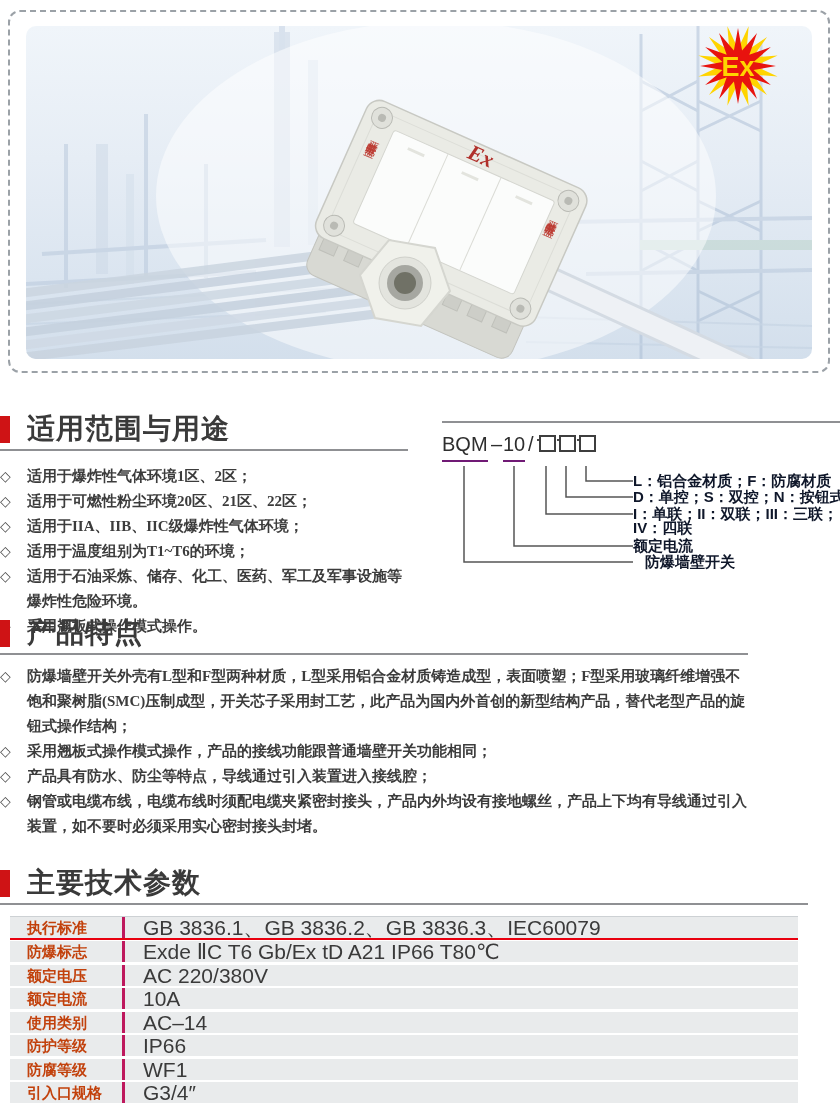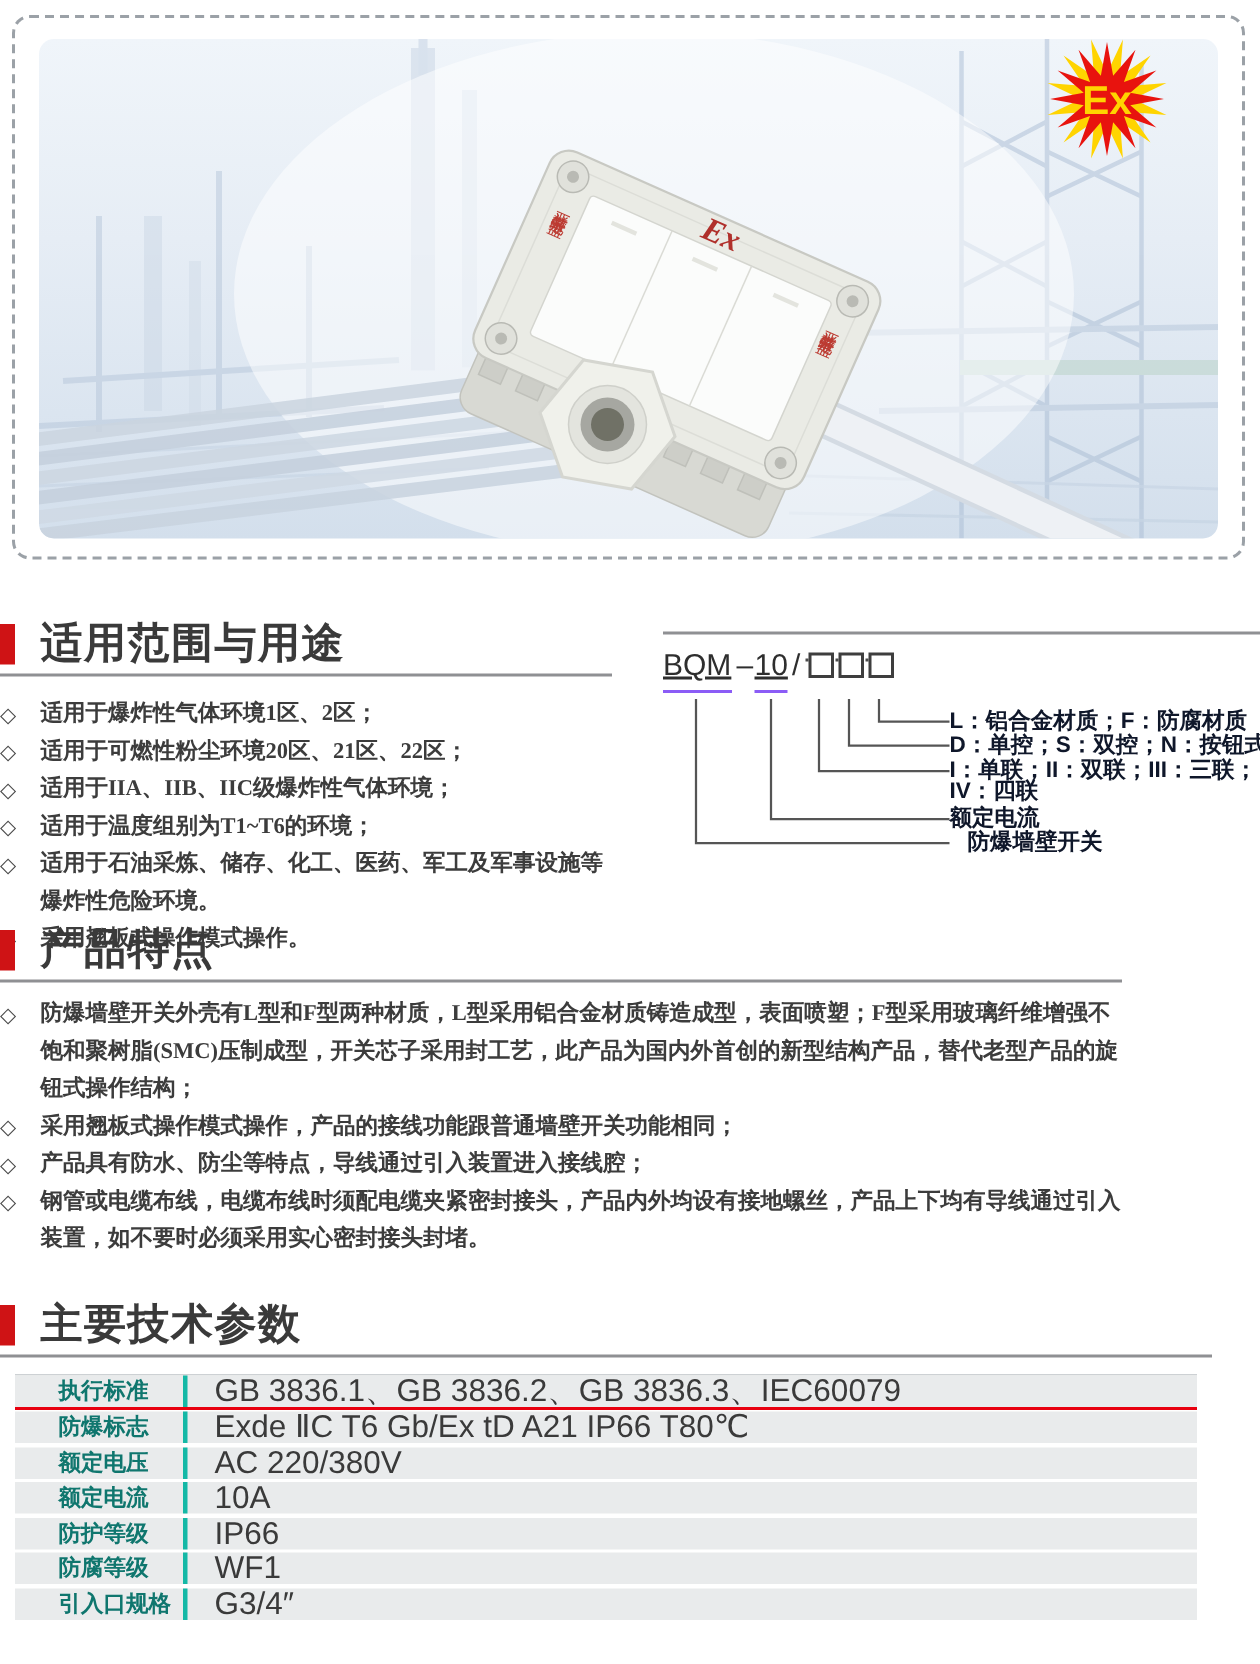--- a/index.html
+++ b/index.html
@@ -25,39 +25,39 @@
   .u-list{margin-top:13px;}
   .u-item{display:flex;font-size:15px;line-height:25px;color:#3c3c3c;font-weight:600;}
   .diam{flex:0 0 27px;color:#4a4a4a;font-size:14px;}
   .u-text{flex:1;font-family:Liberation Serif, serif;}
 
   
   .col-model{position:absolute;left:442px;top:415px;width:398px;}
   .m-diagram{position:relative;height:150px;margin-top:10px;}
   .m-code{position:relative;height:33px;font-size:20px;font-weight:500;color:#2e2e2e;}
   .m-code span,.m-code .sq-u{position:absolute;top:0;}
-  .m-u{border-bottom:2px solid #8b5cf6;padding-bottom:4px;text-decoration:underline;}
+  .m-u{border-bottom:2px solid #701a75;padding-bottom:4px;}
   .sq-u{border-bottom:2px solid #4b4b4b;padding:0 2px 6px 2px;}
   .sq{display:block;width:13px;height:13px;border:2px solid #3e3e3e;background:#fff;margin-top:2px;}
   .m-lines{position:relative;height:115px;}
   .m-lines svg{position:absolute;left:0;top:0;}
   .m-label{position:absolute;left:191px;font-size:15px;font-weight:700;color:#0f172a;line-height:16px;white-space:nowrap;}
 
   
   .sec-features{position:absolute;left:0;top:619px;width:748px;}
   .f-list{margin-top:9px;}
   .f-item{display:flex;font-size:15px;line-height:25px;color:#3c3c3c;font-weight:600;}
 
   
   .sec-params{position:absolute;left:0;top:869px;width:808px;}
   .p-table{margin:11px 10px 0 10px;border-top:1px solid #cdd1d4;}
   .p-row{display:flex;height:21px;margin-bottom:2.5px;background:#e9ebec;}
   .p-row.first{border-bottom:2px solid #e8000f;margin-bottom:1px;}
-  .p-label{flex:0 0 115px;box-sizing:border-box;padding-left:29px;border-right:3px solid #14b8a6;
-           font-size:15px;font-weight:600;color:#0f766e;line-height:21px;}
+  .p-label{flex:0 0 115px;box-sizing:border-box;padding-left:17px;border-right:3px solid #be185d;
+           font-size:15px;font-weight:600;color:#c2410c;line-height:21px;}
   .p-value{flex:1;padding-left:18px;font-size:21px;font-weight:500;color:#3a3a3a;line-height:21px;}
 </style>
 </head>
 <body>
 
 <div class="page">
 
   <div class="hero">
     <div class="photo">
       <svg viewBox="0 0 786 333">
@@ -274,20 +274,24 @@
       </div>
       <div class="p-row">
         <div class="p-label">额定电压</div>
         <div class="p-value">AC 220/380V</div>
       </div>
       <div class="p-row">
         <div class="p-label">额定电流</div>
         <div class="p-value">10A</div>
       </div>
       <div class="p-row">
+        <div class="p-label">使用类别</div>
+        <div class="p-value">AC–14</div>
+      </div>
+      <div class="p-row">
         <div class="p-label">防护等级</div>
         <div class="p-value">IP66</div>
       </div>
       <div class="p-row">
         <div class="p-label">防腐等级</div>
         <div class="p-value">WF1</div>
       </div>
       <div class="p-row">
         <div class="p-label">引入口规格</div>
         <div class="p-value">G3/4″</div>

